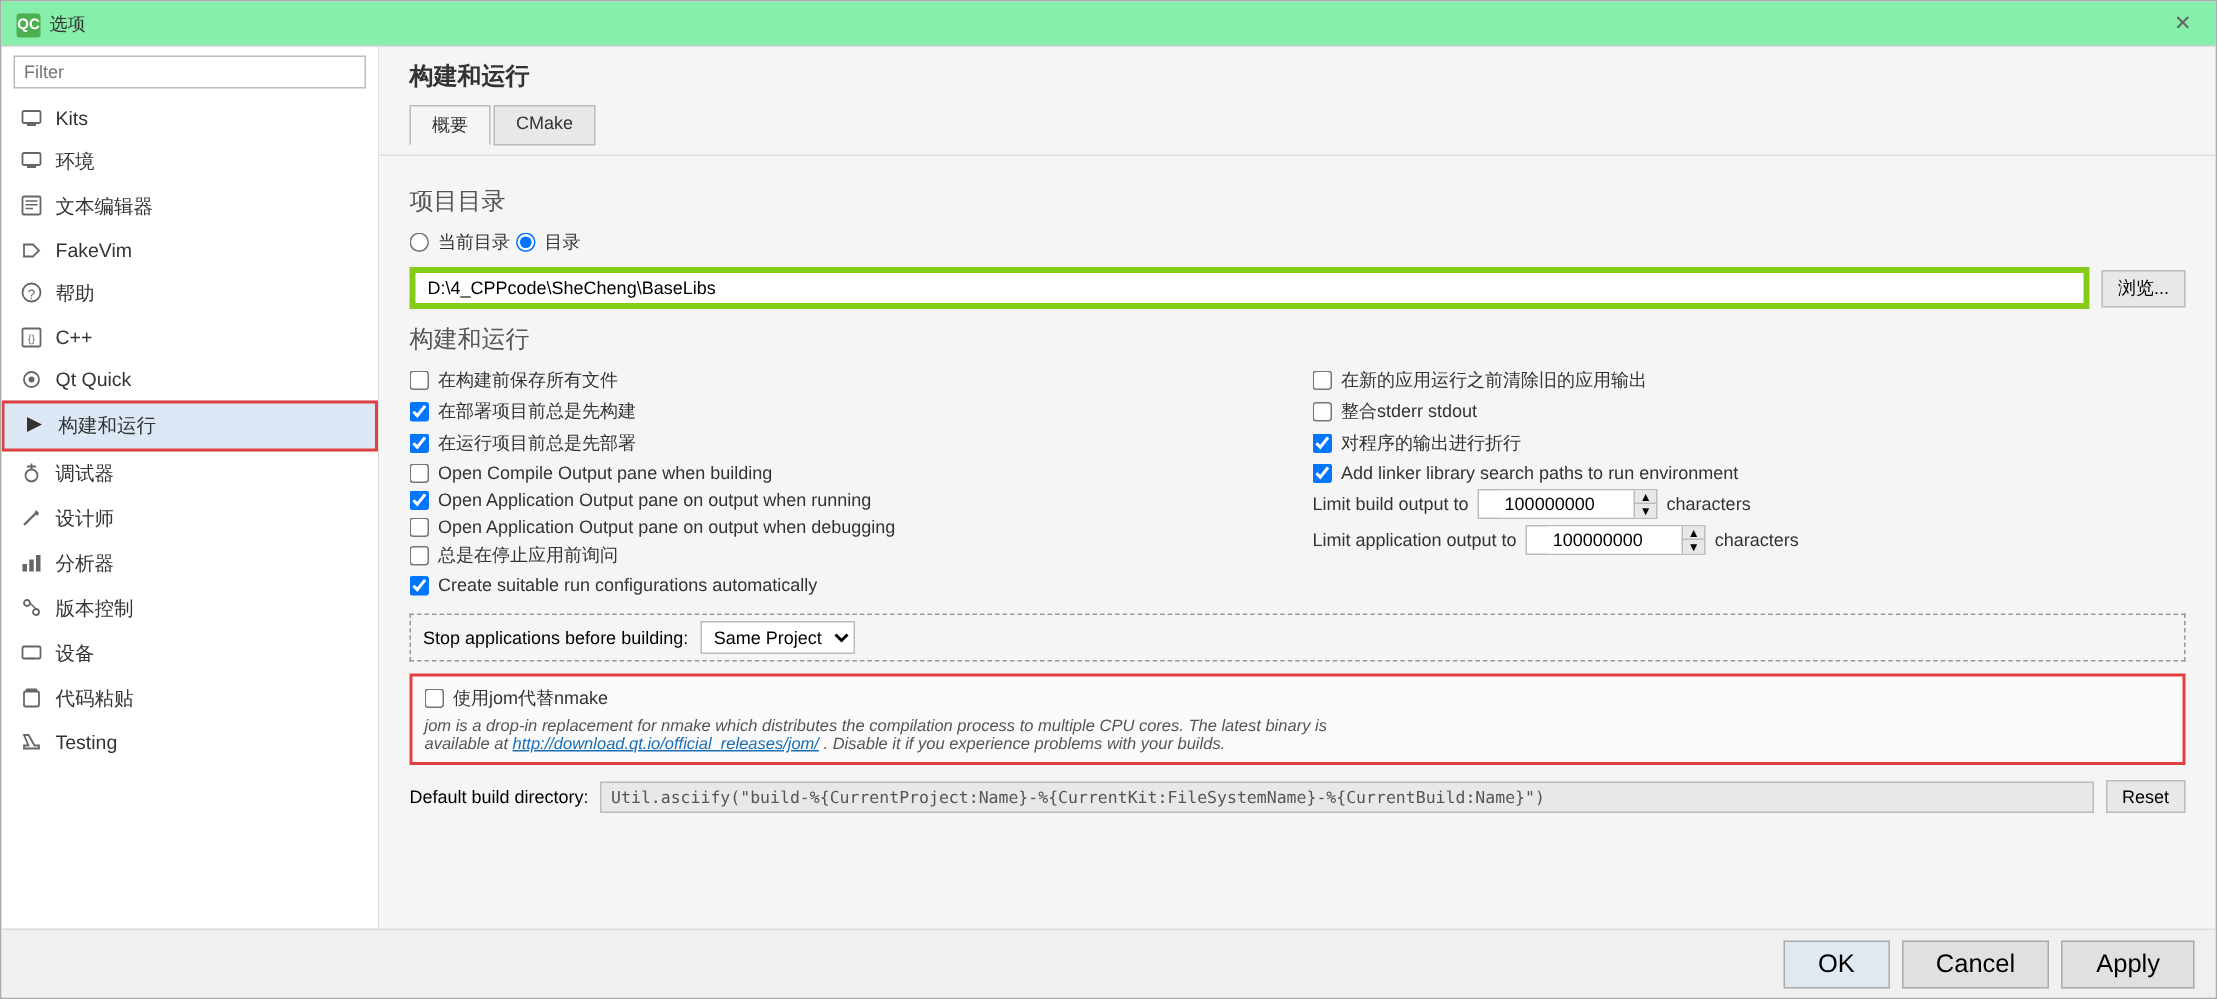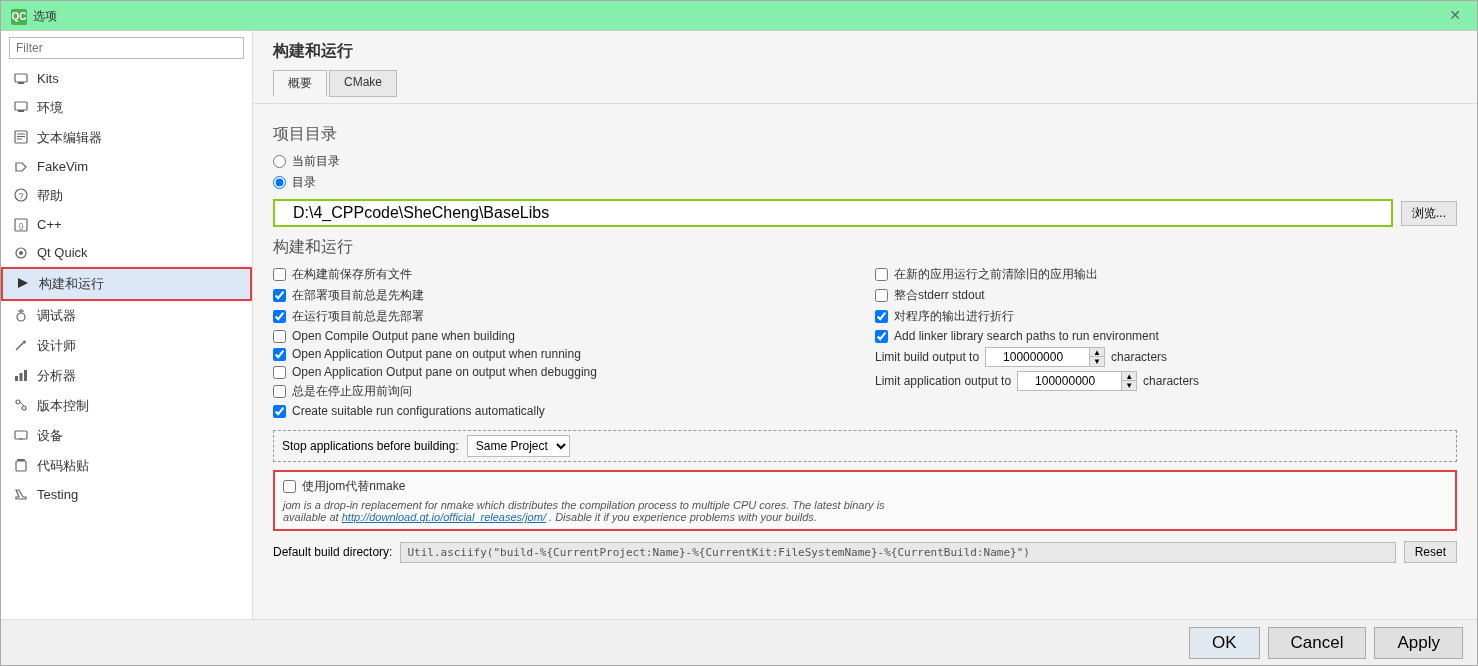--- a/index.html
+++ b/index.html
@@ -150,42 +150,42 @@
     .content-area::-webkit-scrollbar-track { background: #f0f0f0; }
     .content-area::-webkit-scrollbar-thumb { background: #bbb; border: 1px solid #aaa; }
     .section-label {
       color: #555;
       font-size: 16px;
       margin-bottom: 8px;
       margin-top: 8px;
     }
     .radio-group {
       display: flex;
-      flex-direction: column;
+      flex-direction: row;
       gap: 4px;
       margin: 4px 0 8px 0;
     }
     .radio-row, .checkbox-row {
       display: flex;
       align-items: center;
       gap: 6px;
       font-size: 12px;
       color: #333;
     }
     .dir-row {
       display: flex;
       align-items: center;
       gap: 8px;
       margin: 4px 0;
     }
     .dir-input {
       flex: 1;
-      padding: 3px 18px;
-      border: 2px solid #84cc16;
-      font-size: 16px;
+      padding: 3px 8px;
+      border: 4px solid #84cc16;
+      font-size: 12px;
       background: white;
     }
     .browse-btn {
       padding: 3px 10px;
       border: 1px solid #bbb;
       background: #e8e8e8;
       font-size: 12px;
       cursor: pointer;
     }
     .build-run-section {

